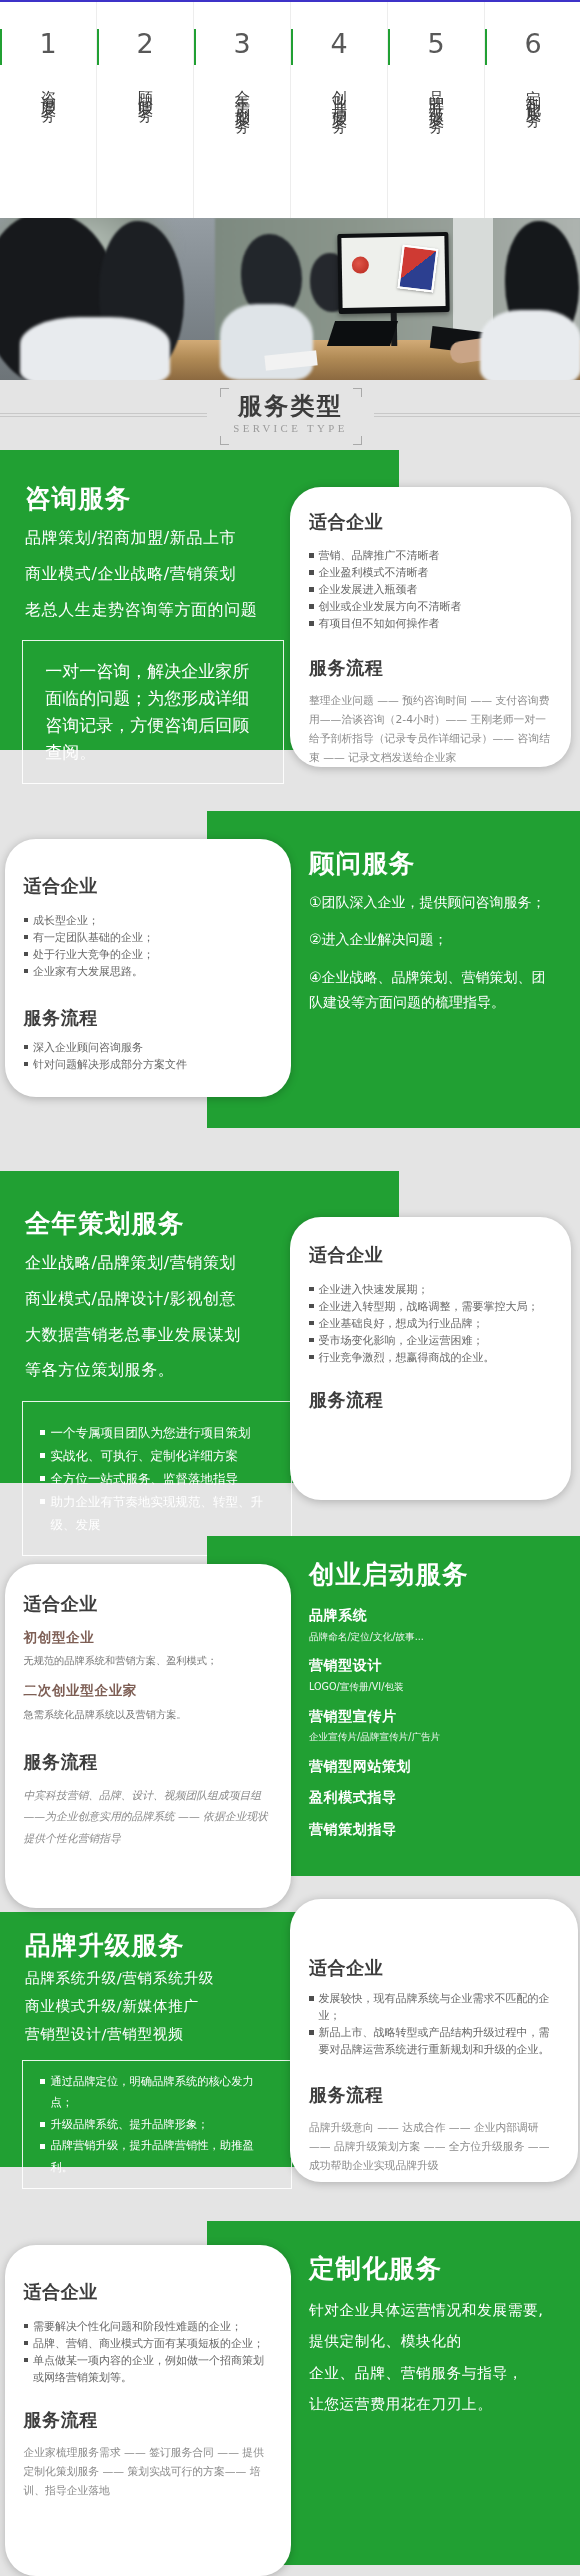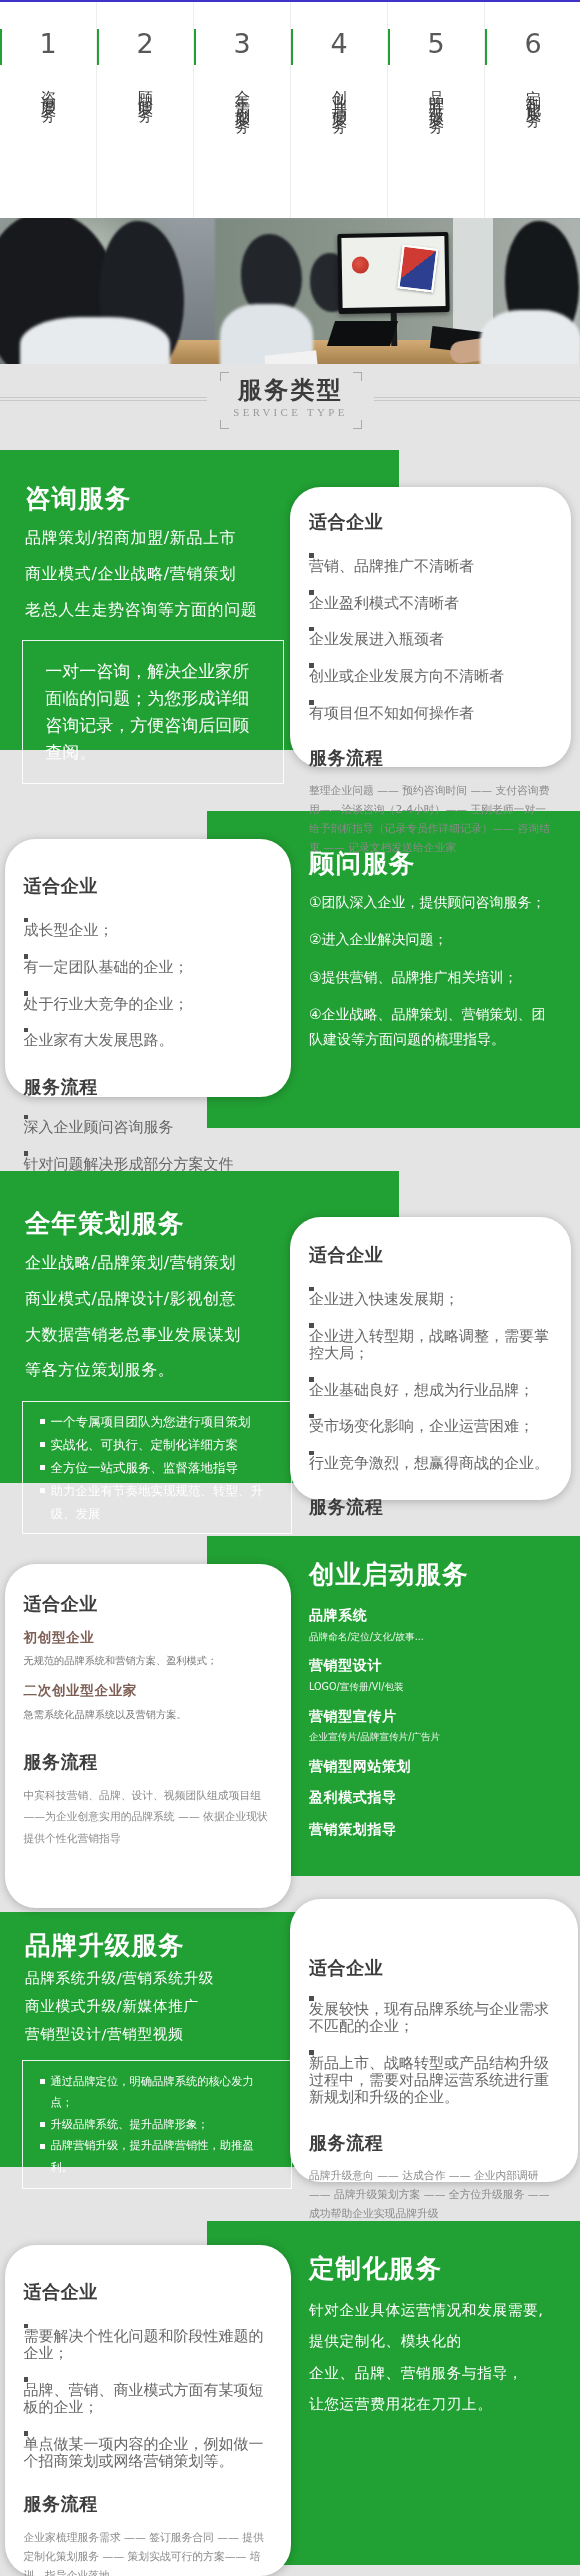--- a/index.html
+++ b/index.html
@@ -46,21 +46,21 @@
   .bn-tv{left:338px;top:14.7px;width:111px;height:80px;background:#0e1012;border-radius:2.3px;
          box-shadow:0 2.3px 5.7px rgba(0,0,0,.4);transform:rotate(-1deg);}
   .bn-tv-screen{position:absolute;left:4px;top:4px;right:4px;bottom:5.7px;background:#eef0ec;}
   .bn-tv-logo{position:absolute;left:10.2px;top:19px;width:17px;height:17px;border-radius:50%;
               background:radial-gradient(circle at 40% 40%,#e05548,#b5271d);}
   .bn-tv-poster{position:absolute;right:9px;top:10.2px;width:32px;height:40px;background:
         linear-gradient(135deg,#cf3a33 0%,#cf3a33 45%,#2c3f90 45%,#2c3f90 100%);
         border:2.3px solid #fff;transform:rotate(8deg);box-shadow:0 1.1px 2.8px rgba(0,0,0,.35);}
   .bn-tv-stand{position:absolute;left:52px;top:80px;width:5.7px;height:33px;background:#16181a;}
   
-  .sec-title{position:absolute;left:0;top:364px;width:581px;height:80px;background:#e4e4e4;}
+  .sec-title{position:absolute;left:0;top:380px;width:581px;height:80px;background:#e4e4e4;}
   .st-frame{position:absolute;left:220px;top:8px;width:142px;height:57px;}
   .st-frame i{position:absolute;width:8px;height:8px;border:0 solid #a9a9a9;}
   .st-frame i.c1{left:0;top:0;border-left-width:0.6px;border-top-width:0.6px;}
   .st-frame i.c2{right:0;top:0;border-right-width:0.6px;border-top-width:0.6px;}
   .st-frame i.c3{left:0;bottom:0;border-left-width:0.6px;border-bottom-width:0.6px;}
   .st-frame i.c4{right:0;bottom:0;border-right-width:0.6px;border-bottom-width:0.6px;}
   .st-text{position:absolute;left:0;top:10.2px;width:581px;text-align:center;
            font-size:24px;color:#3c3c3c;font-weight:600;letter-spacing:2.3px;}
   .st-sub{position:absolute;left:0;top:42px;width:581px;text-align:center;
           font-family:"Liberation Serif","DejaVu Serif",serif;
@@ -68,32 +68,32 @@
   .st-line{position:absolute;top:33px;height:2.3px;border-top:0.6px solid #c8c8c8;border-bottom:0.6px solid #c8c8c8;}
   .st-line.left{left:0;width:207px;}
   .st-line.right{left:374px;width:207px;}
   
   .green{position:absolute;background:#21a033;color:#fff;z-index:1;}
   .card{position:absolute;background:#fff;z-index:2;box-shadow:0 1.7px 9px rgba(0,0,0,.22);border-radius:31px;}
   .g-pad{padding:0 22.6px 0 25px;}
   .g-pad-r{padding:0 22.6px 0 102px;}
   .g-title{font-size:25.5px;font-weight:700;letter-spacing:1.1px;line-height:1.1;}
   .g-line{font-size:16px;line-height:1.2;margin-top:16.4px;letter-spacing:0.6px;}
-  .g-box{border:0.6px solid rgba(255,255,255,.9);margin-top:21.5px;padding:8px 17px;width:234px;}
+  .g-box{border:0.6px solid rgba(255,255,255,.9);margin-top:21.5px;padding:19px 17px;width:234px;}
   .g-box1{padding:17px 22.6px;}
   .g-box-text{font-size:17px;line-height:27px;}
   .g-box-item{display:flex;font-size:12.5px;line-height:23px;}
   .g-box-item .wsq{width:5.1px;height:5.1px;background:#fff;margin:9px 5.7px 0 0;flex:none;}
   .g-item{font-size:14px;line-height:25px;margin-top:12.5px;}
   .g-group-bold{font-size:14px;font-weight:700;margin-top:13.6px;letter-spacing:0.6px;}
   .g-group-small{font-size:9.6px;margin-top:5.7px;color:#f2f7f2;}
   .card-inner{padding:0 19px 0 19px;}
   .c-h{font-size:18px;font-weight:700;color:#3d3d3d;letter-spacing:0.6px;}
   .c-list{margin-top:13.6px;}
-  .c-item{display:flex;font-size:15px;color:#666;line-height:17px;margin-top:9px;flex-direction:column;}
+  .c-item{display:flex;font-size:11px;color:#666;line-height:17px;margin-top:0;}
   .c-item .sq{width:4.5px;height:4.5px;background:#4d4d4d;margin:6.2px 5.1px 0 0;flex:none;}
   .c-flow{font-size:10.8px;color:#8a8a8a;line-height:19px;margin-top:11.3px;}
   .c-sub{font-size:13.6px;font-weight:700;color:#7e5f55;margin-top:12.5px;letter-spacing:0.6px;}
   .c-sub-text{font-size:10.2px;color:#777;margin-top:6.8px;line-height:16px;}
 </style>
 </head>
 <body>
 
 <div class="page">
   <div class="topbar"></div>
@@ -220,21 +220,20 @@
       </div>
       <div class="c-h" style="margin-top:24px;">服务流程</div>
       <div class="c-flow">整理企业问题 —— 预约咨询时间 —— 支付咨询费用——洽谈咨询（2-4小时）—— 王刚老师一对一给予剖析指导（记录专员作详细记录）—— 咨询结束 —— 记录文档发送给企业家</div>
     </div>
   </div>
 
   <div class="green g-pad-r" style="left:207px;top:811px;width:249px;height:317px;">
     <div class="g-title" style="padding-top:38px;">顾问服务</div>
     <div class="g-item">①团队深入企业，提供顾问咨询服务；</div>
     <div class="g-item">②进入企业解决问题；</div>
-    <div class="g-item">③提供营销、品牌推广相关培训；</div>
     <div class="g-item">④企业战略、品牌策划、营销策划、团队建设等方面问题的梳理指导。</div>
   </div>
   <div class="card" style="left:4.5px;top:839px;width:286px;height:258px;">
     <div class="card-inner" style="padding-top:35px;">
       <div class="c-h">适合企业</div>
       <div class="c-list">
         <div class="c-item">
             <span class="sq"></span>
             <span>成长型企业；</span>
           </div>
@@ -332,21 +331,21 @@
     <div class="g-group-bold">营销策划指导</div>
   </div>
   <div class="card" style="left:4.5px;top:1564px;width:286px;height:344px;">
     <div class="card-inner" style="padding-top:28px;">
       <div class="c-h">适合企业</div>
       <div class="c-sub">初创型企业</div>
       <div class="c-sub-text">无规范的品牌系统和营销方案、盈利模式；</div>
       <div class="c-sub">二次创业型企业家</div>
       <div class="c-sub-text">急需系统化品牌系统以及营销方案。</div>
       <div class="c-h" style="margin-top:27px;">服务流程</div>
-      <div class="c-flow" style="line-height:21.5px;">中宾科技营销、品牌、设计、视频团队组成项目组 ——为企业创意实用的品牌系统 —— 依据企业现状提供个性化营销指导</div>
+      <div class="c-flow" style="line-height:21.5px;font-style:italic;">中宾科技营销、品牌、设计、视频团队组成项目组 ——为企业创意实用的品牌系统 —— 依据企业现状提供个性化营销指导</div>
     </div>
   </div>
 
   <div class="green g-pad" style="left:0;top:1912px;width:326px;height:255px;padding-right:48px;">
     <div class="g-title" style="padding-top:19px;">品牌升级服务</div>
     <div class="g-line" style="margin-top:10.2px;font-size:14.7px;">品牌系统升级/营销系统升级</div>
     <div class="g-line" style="margin-top:10.2px;font-size:14.7px;">商业模式升级/新媒体推广</div>
     <div class="g-line" style="margin-top:10.2px;font-size:14.7px;">营销型设计/营销型视频</div>
     <div class="g-box" style="margin-left:-3.4px;margin-top:17px;padding:10.2px 17px;">
       <div class="g-box-item" style="font-size:11.3px;line-height:21.5px;">

